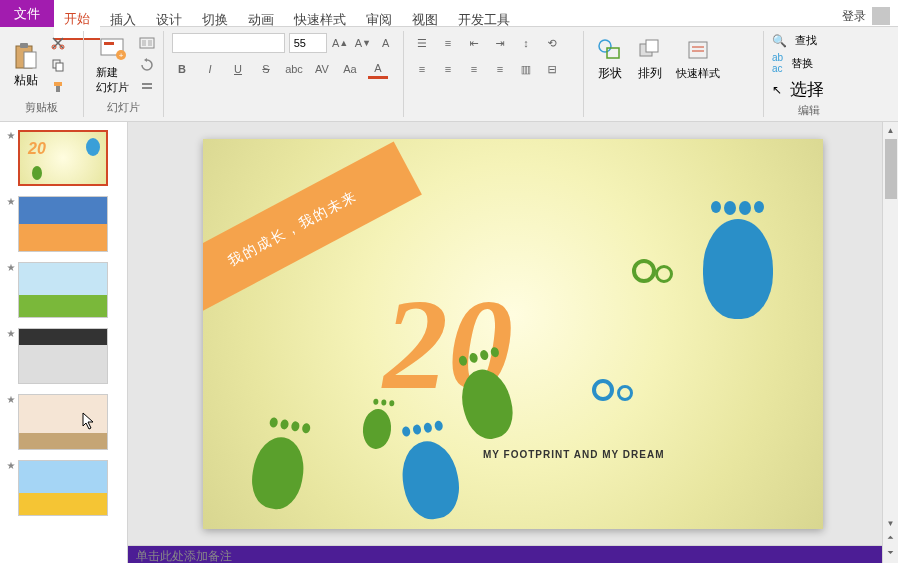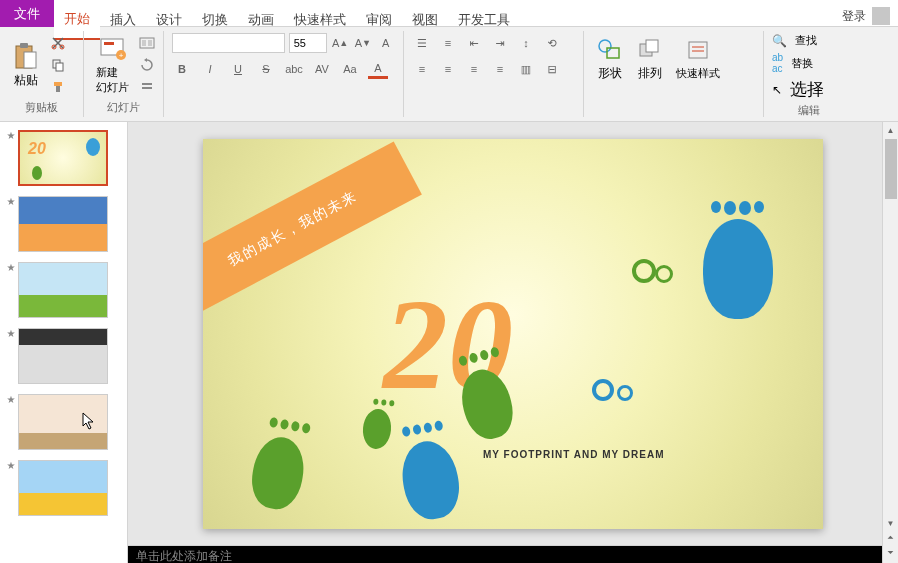--- a/index.html
+++ b/index.html
@@ -39,21 +39,21 @@
 
 .slide-title { position: absolute; top: 265px; left: 170px; font-size: 28px; color: #333; letter-spacing: 8px; }
 .slide-subtitle { position: absolute; top: 310px; left: 280px; font-size: 10px; color: #333; font-weight: bold; letter-spacing: 1px; }
 
 .footprint { position: absolute; }
 .fp-big { width: 60px; height: 90px; border-radius: 50% 50% 45% 45%; }
 .fp-small { width: 40px; height: 60px; border-radius: 50% 50% 45% 45%; }
 .toes { position: absolute; top: -18px; left: 8px; display: flex; gap: 3px; }
 .toe { width: 8px; height: 10px; border-radius: 50%; }
 
-.notes-area { height: 18px; background: #000000; border-top: 1px solid #d4d4d4; padding: 2px 8px; color: #888; font-size: 12px; }
+.notes-area { height: 18px; background: #4c1d95; border-top: 1px solid #d4d4d4; padding: 2px 8px; color: #888; font-size: 12px; }
 
 .vscroll { position: absolute; right: 0; top: 0; width: 16px; height: 100%; background: #f0f0f0; border-left: 1px solid #d4d4d4; }
 .vscroll-thumb { width: 12px; height: 60px; background: #c0c0c0; margin: 2px auto; }
 .vscroll-arrow { width: 14px; height: 14px; margin: 1px auto; display: flex; align-items: center; justify-content: center; font-size: 8px; color: #666; }
 
 .cursor-arrow { position: absolute; pointer-events: none; }
 </style>
 </head>
 <body>
 

